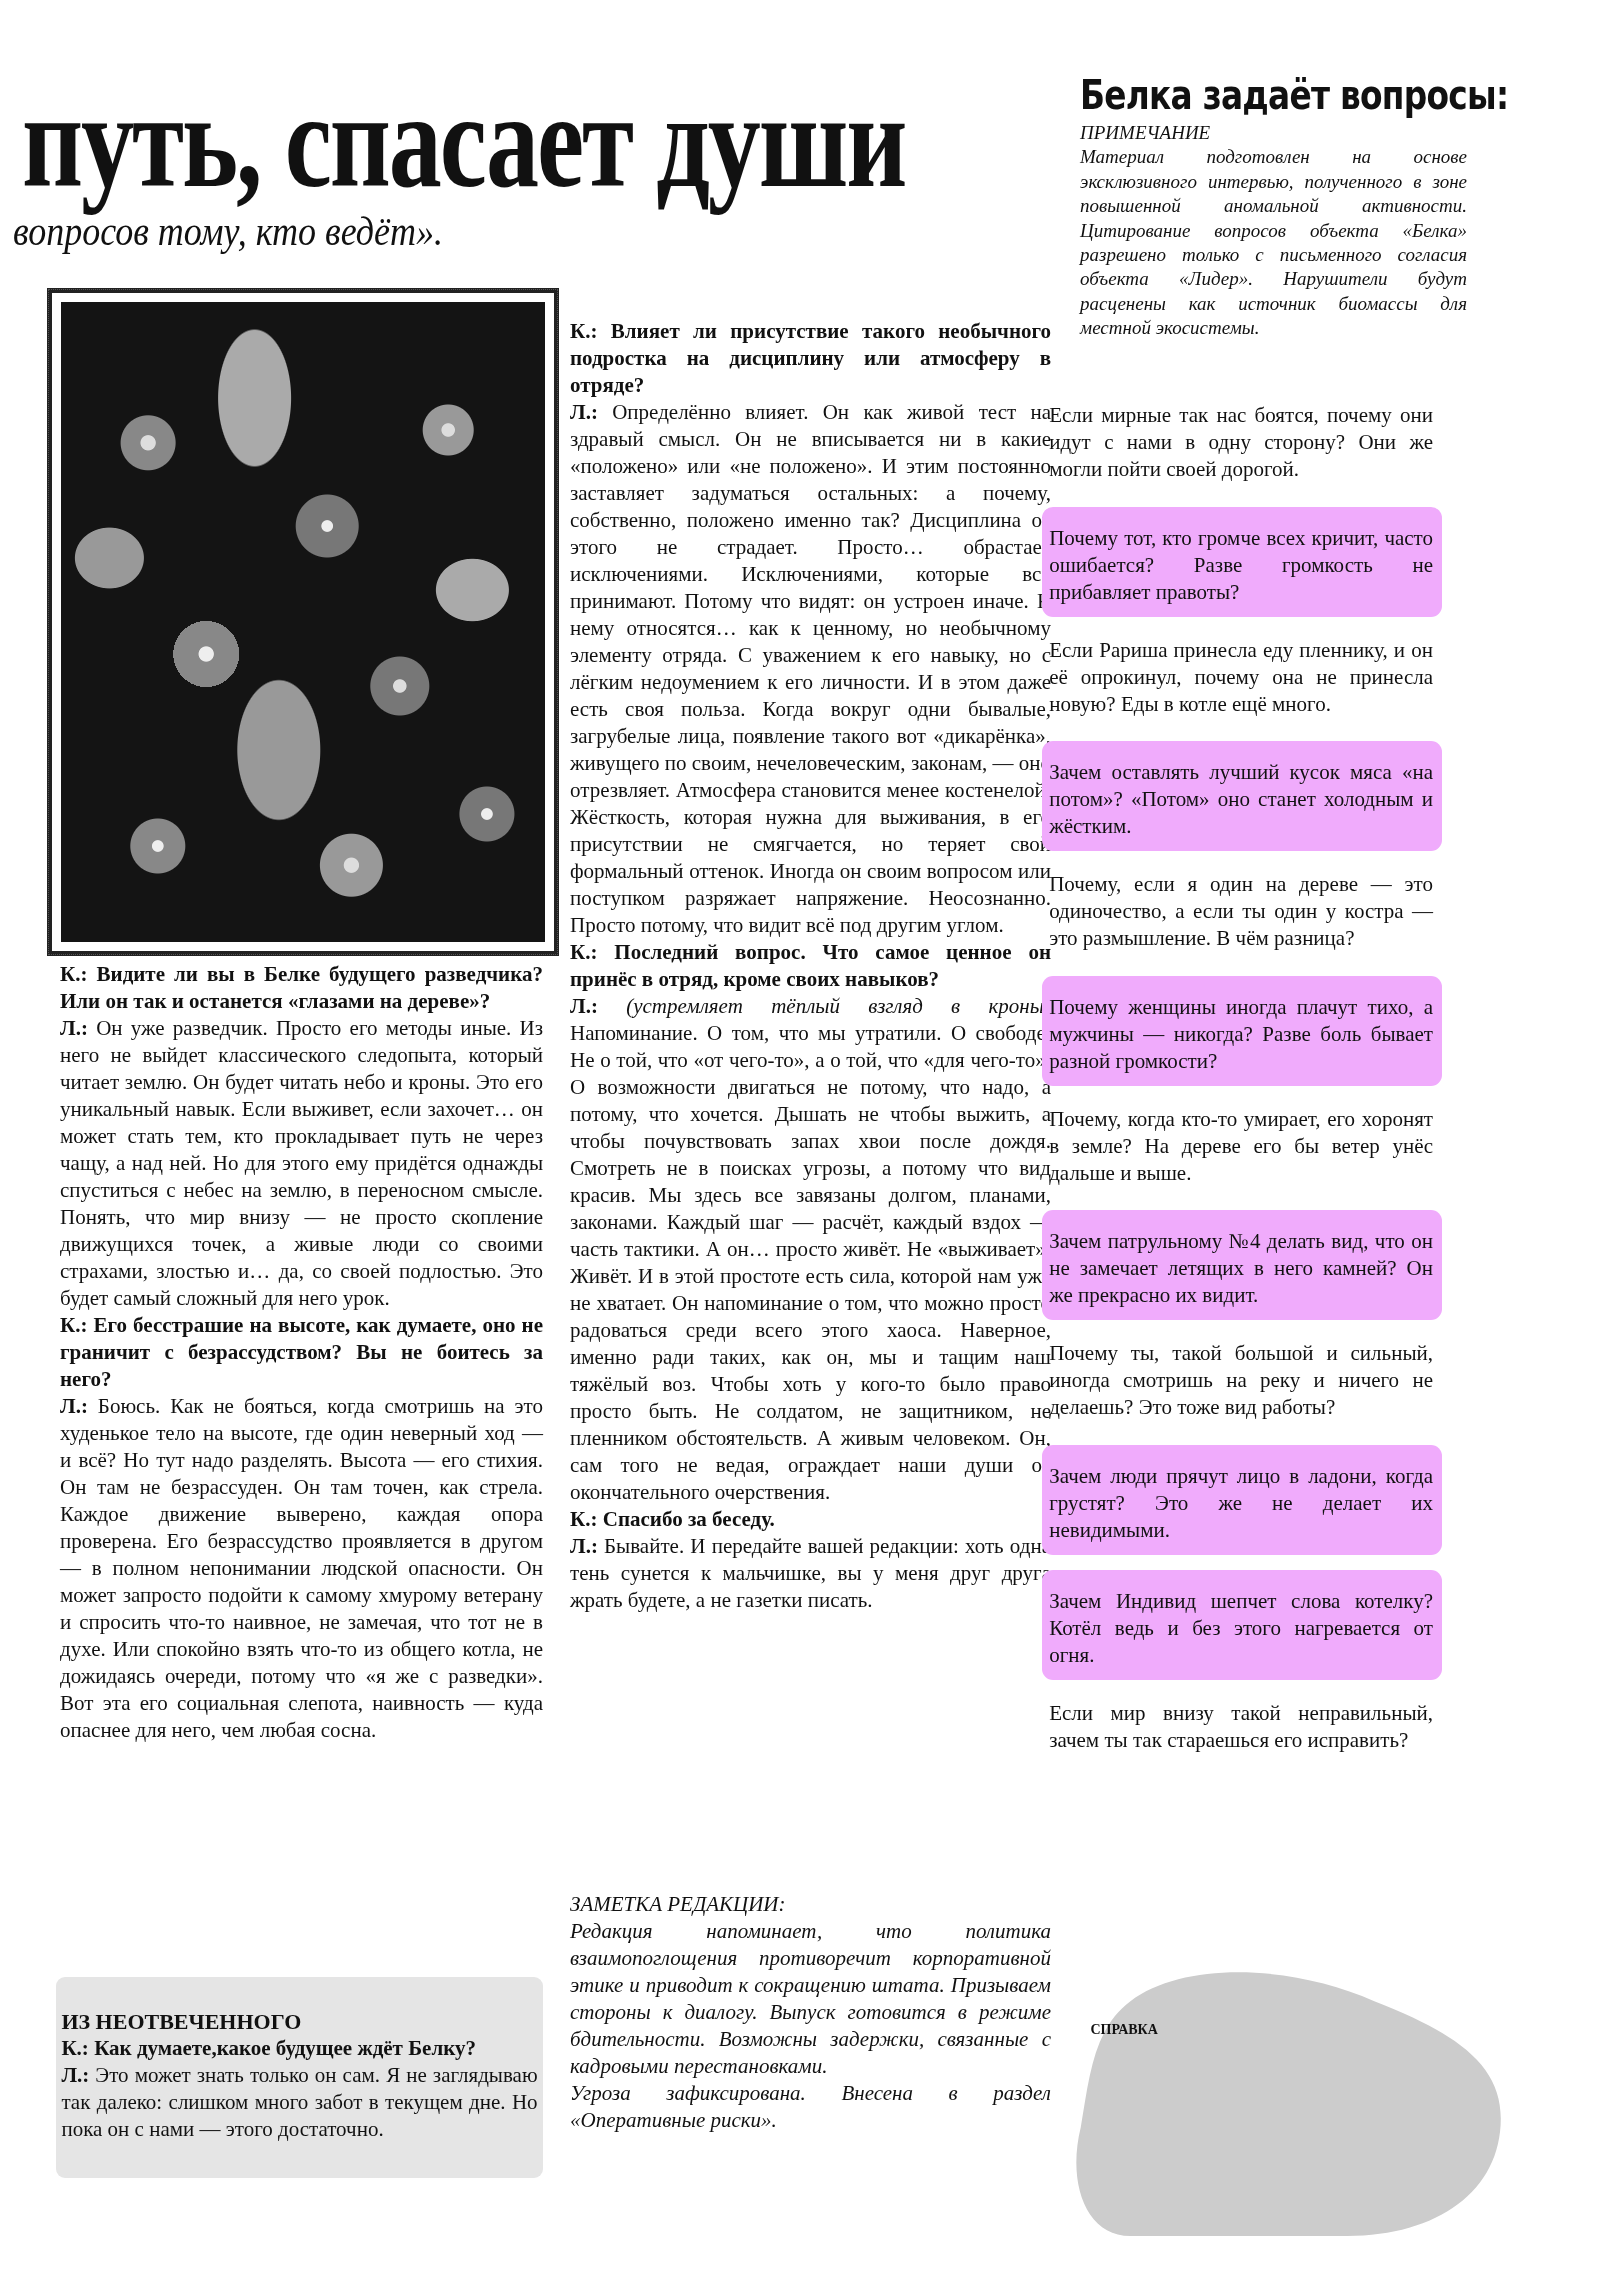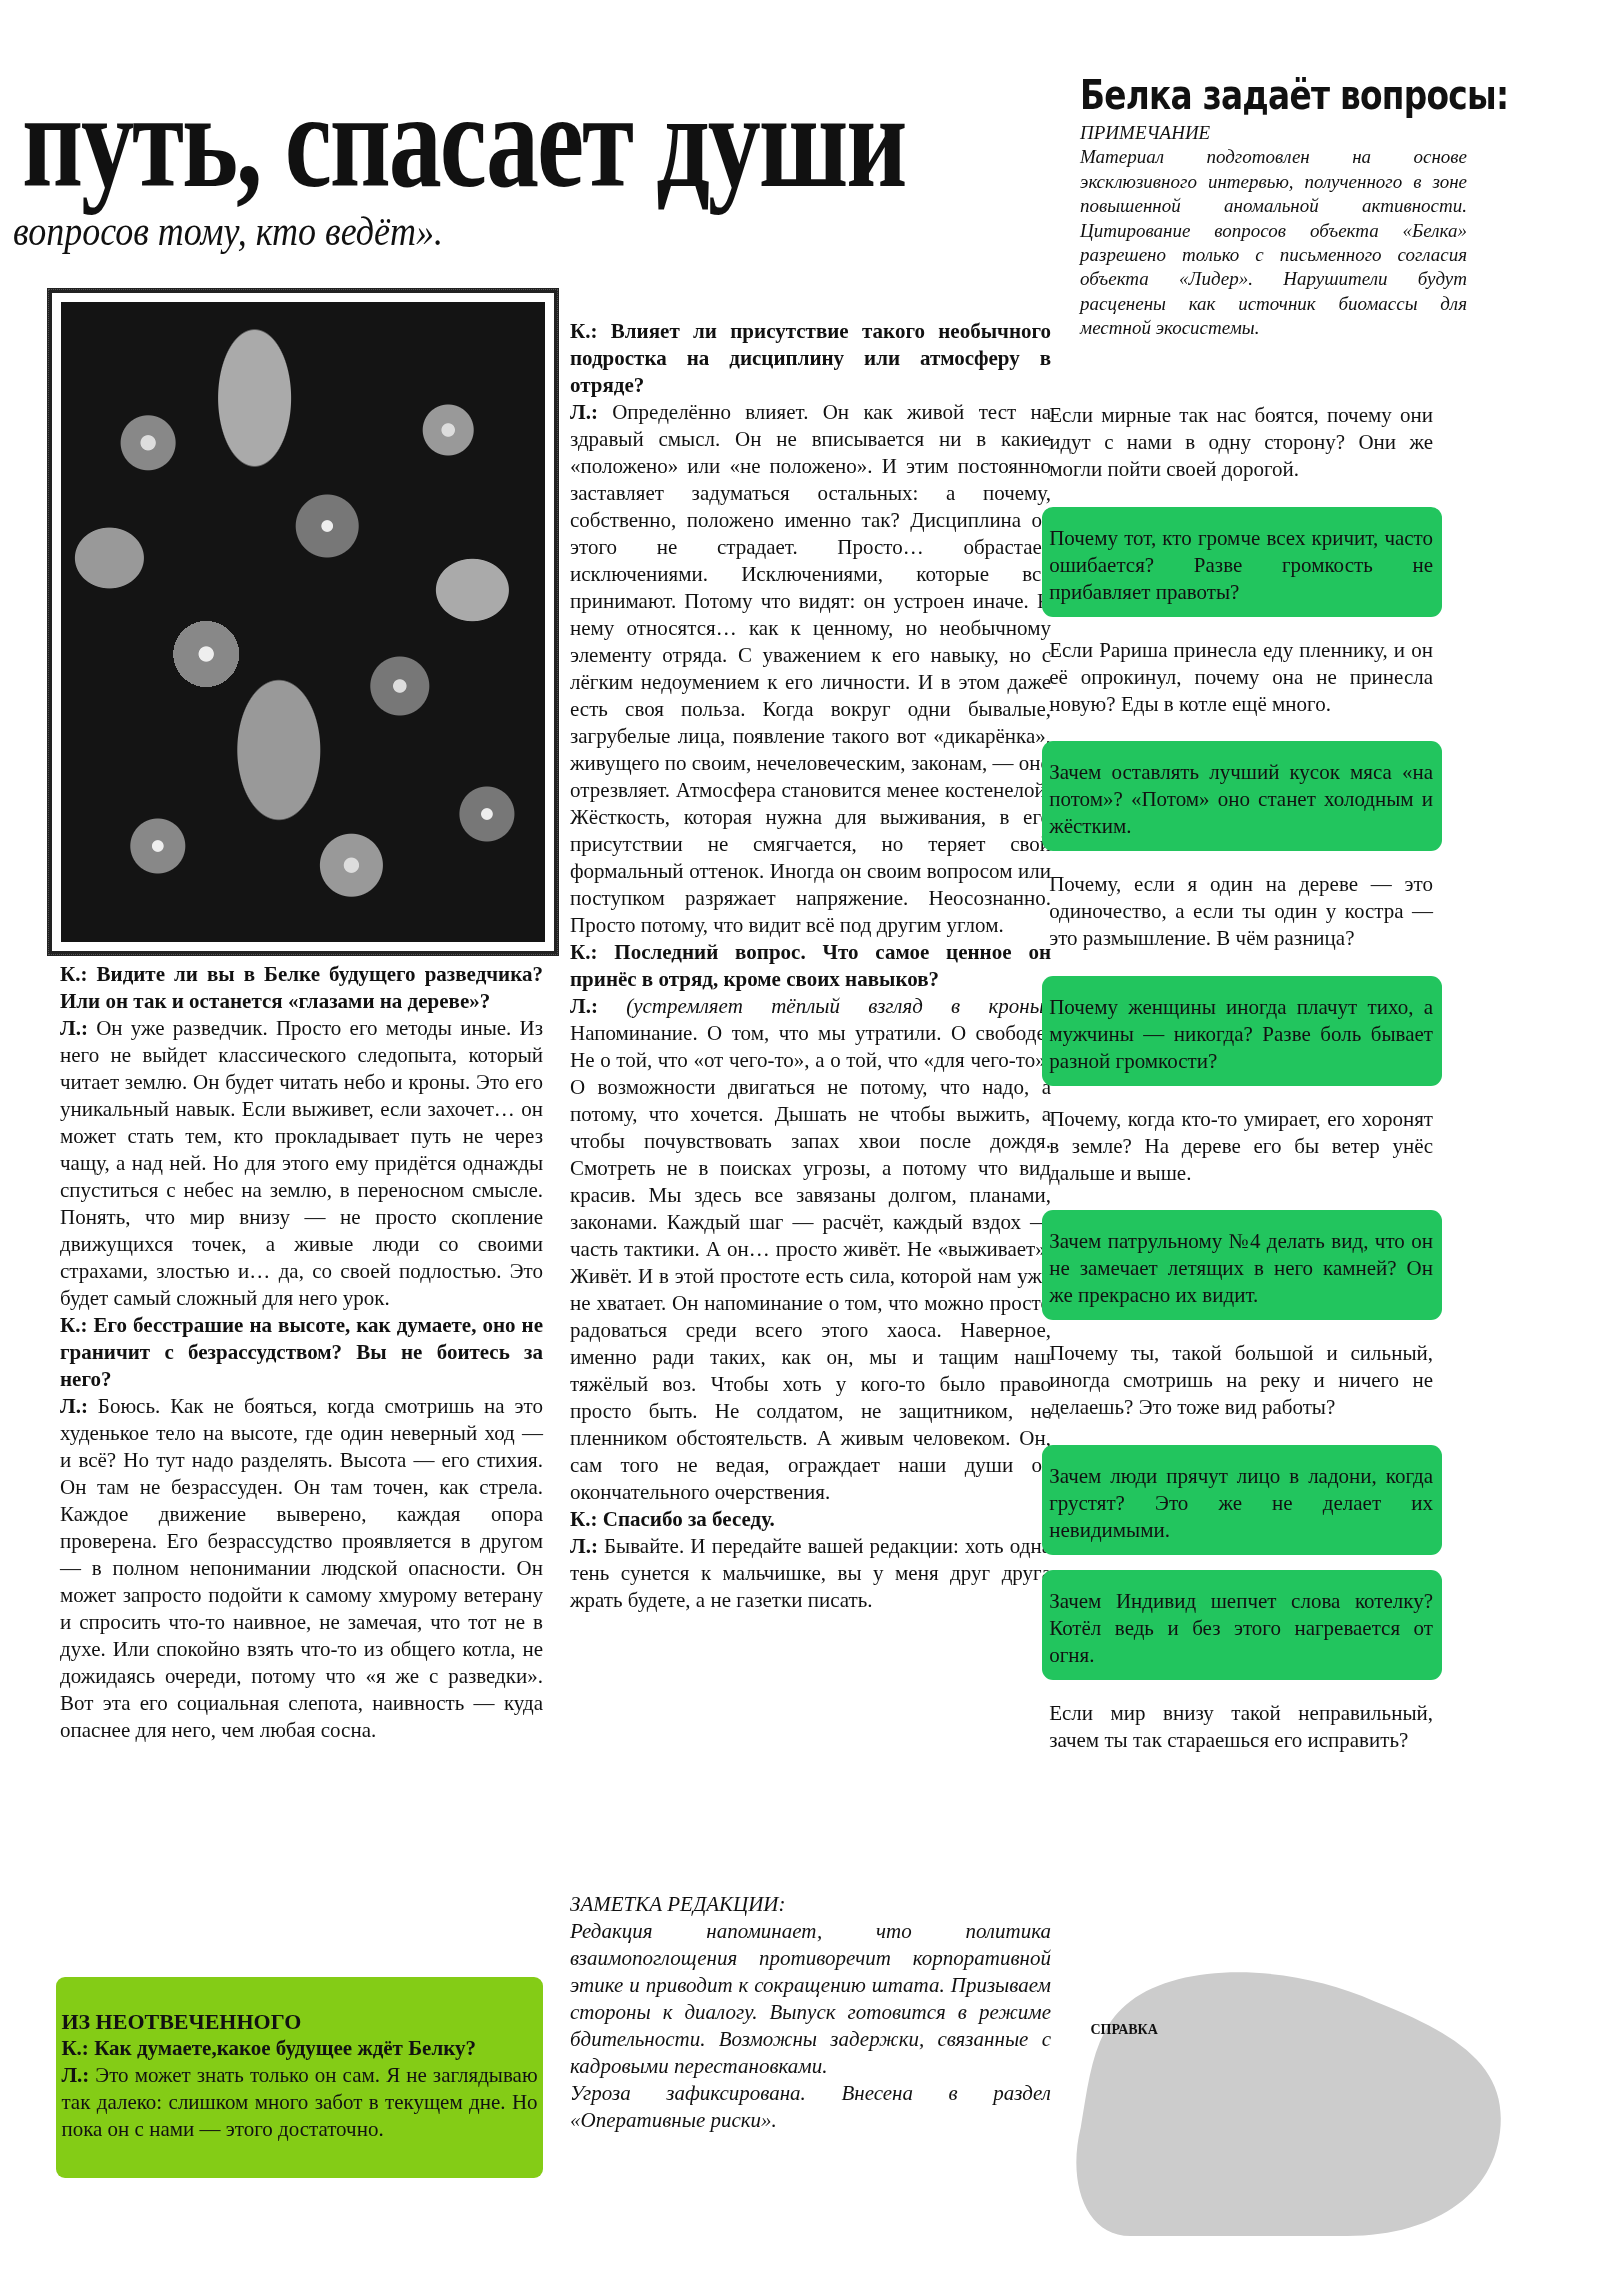--- a/index.html
+++ b/index.html
@@ -24,34 +24,34 @@
       #141414; }
 
   .col { position: absolute; font-size: 21px; line-height: 27px; text-align: justify; }
   .col p { margin: 0; }
   .col-left { left: 60px; top: 961px; width: 483px; }
   .col-mid { left: 570px; top: 318px; width: 481px; }
   .q { font-weight: bold; }
   .lbl { font-weight: bold; }
   .it { font-style: italic; }
 
-  .unanswered { position: absolute; left: 56px; top: 1977px; width: 487px; height: 201px; background: #84cc16; border-radius: 9px; padding: 31px 5.4px 0 5.4px; box-sizing: border-box; font-size: 21px; line-height: 27px; text-align: justify; }
+  .unanswered { position: absolute; left: 56px; top: 1977px; width: 487px; height: 201px; background: #e5e5e5; border-radius: 9px; padding: 31px 5.4px 0 5.4px; box-sizing: border-box; font-size: 21px; line-height: 27px; text-align: justify; }
   .unanswered .title { font-weight: bold; font-size: 22px; }
 
   .editor-note { position: absolute; left: 570px; top: 1891px; width: 481px; font-style: italic; font-size: 21px; line-height: 27px; text-align: justify; }
   .editor-note p { margin: 0; }
 
   .right-title { position: absolute; left: 1080px; top: 72px; font-family: "DejaVu Sans", sans-serif; font-weight: bold; font-size: 40px; transform: scaleX(0.82); transform-origin: left top; white-space: nowrap; letter-spacing: -0.9px; }
   .right-note { position: absolute; left: 1080px; top: 121px; width: 387px; font-style: italic; font-size: 19px; line-height: 24.4px; text-align: justify; }
   .right-note p { margin: 0; }
 
   .qlist { position: absolute; left: 1042px; top: 402px; width: 400px; }
   .qitem { font-size: 21px; line-height: 27px; text-align: justify; padding: 0 9px 0 7.2px; box-sizing: border-box; }
   .qitem.plain { margin-bottom: 29px; }
-  .qitem.shaded { background: #22c55e; border-radius: 11px; padding: 18px 9px 11px 7.2px; margin-bottom: 20px; margin-top: -5.4px; }
+  .qitem.shaded { background: #f0abfc; border-radius: 11px; padding: 18px 9px 11px 7.2px; margin-bottom: 20px; margin-top: -5.4px; }
 
   .reference { position: absolute; left: 1076px; top: 1965px; width: 425px; height: 271px; }
   .reference .blob { position: absolute; left: 0; top: 0; width: 425px; height: 271px; }
   .reference .text { position: absolute; left: 7.2px; top: 51px; width: 387px; font-size: 21px; line-height: 27px; text-align: justify; }
   .reference .title { font-weight: bold; font-size: 14px; padding-left: 7.2px; }
 </style>
 </head>
 <body>
 
 <div class="headline">путь, спасает души</div>

